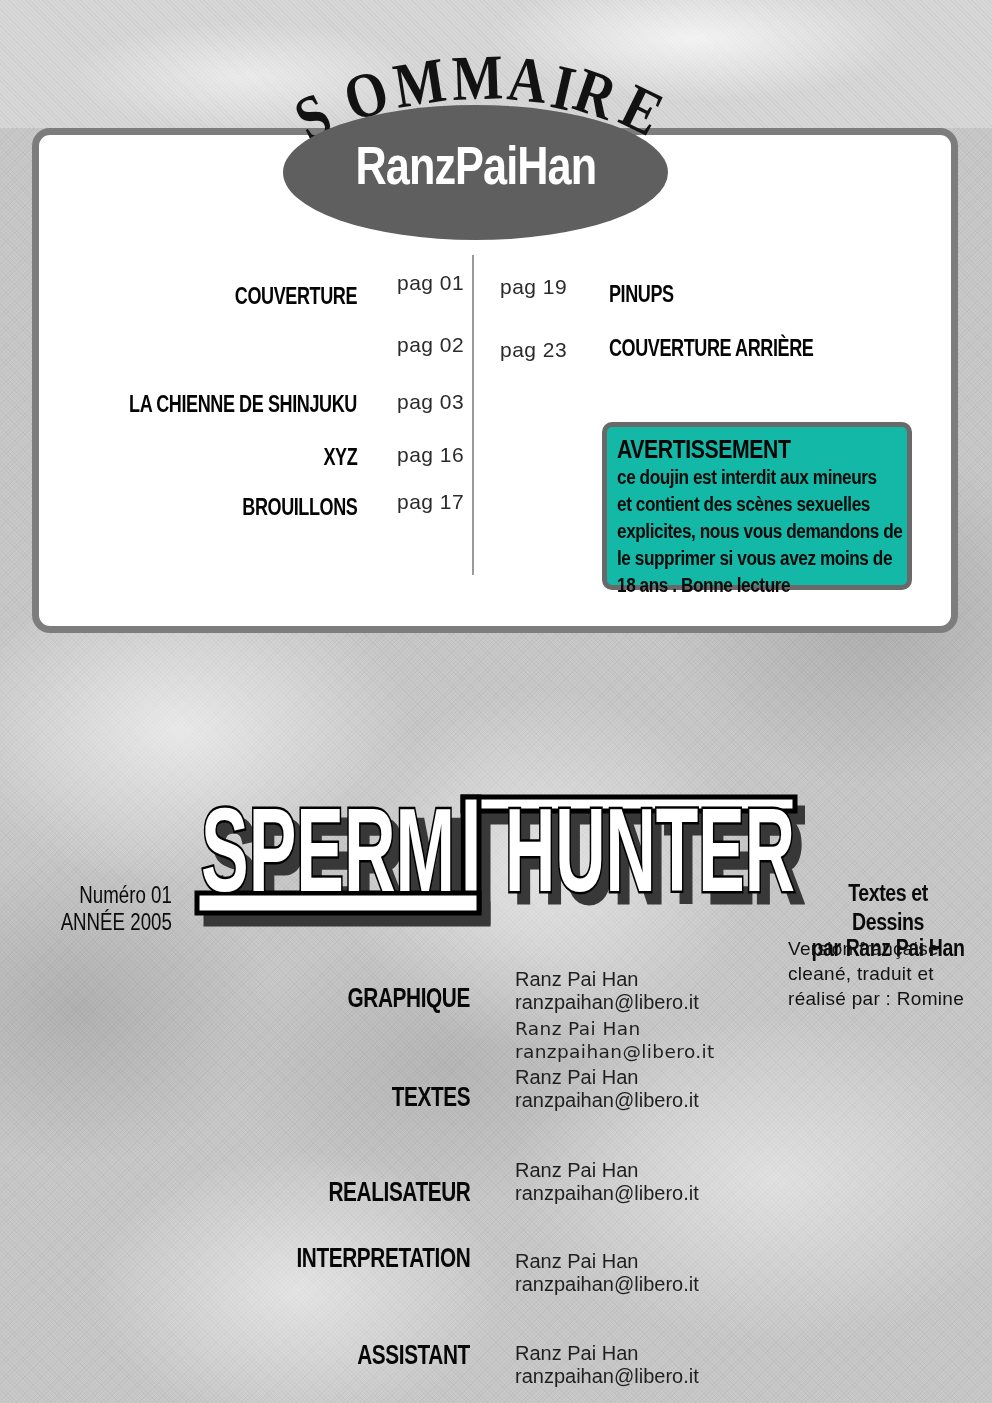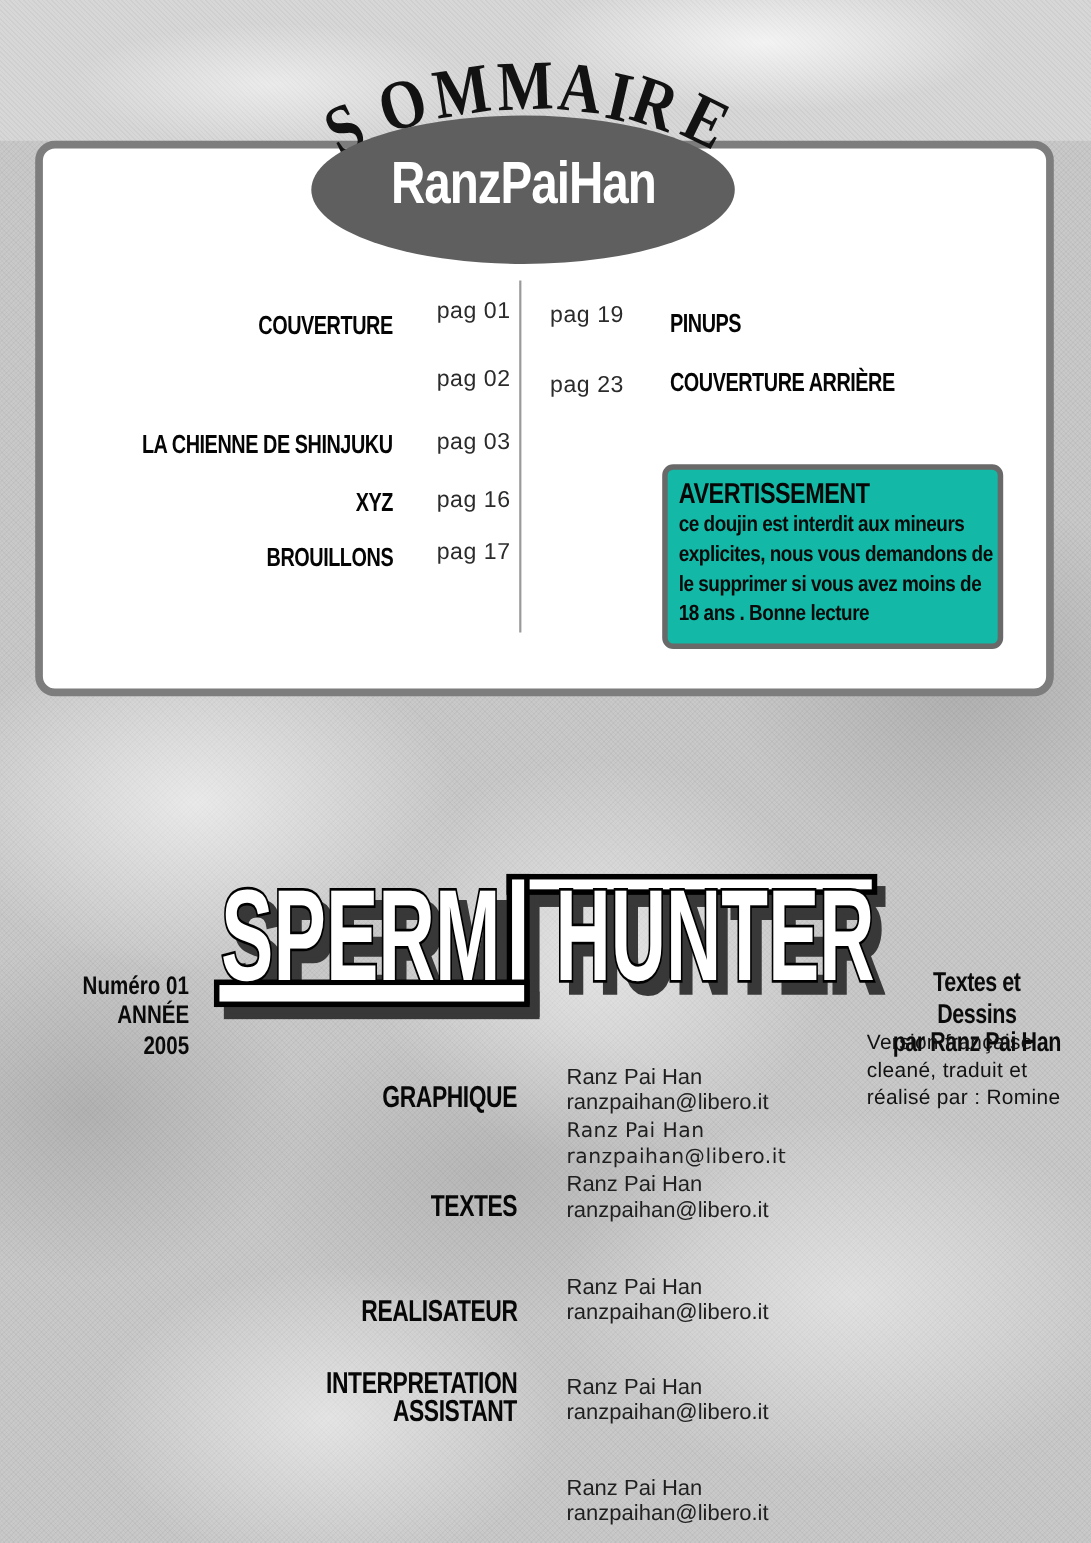--- a/index.html
+++ b/index.html
@@ -69,34 +69,34 @@
   .ellipse{
     position:absolute;left:283px;top:105px;width:385px;height:135px;z-index:4;
     background:#5f5f5f;border-radius:50%;text-align:center;
   }
   .ellipse .badge{
     display:inline-block;margin-top:33px;color:#ffffff;font-weight:bold;font-size:47px;
     transform:scale(.92,1.15);letter-spacing:-1px;
   }
   
   .issue{position:absolute;left:40px;top:882px;width:132px;text-align:right;
-    font-weight:bold;font-size:22px;line-height:27px;color:#0a0a0a;}
+    font-weight:normal;font-size:22px;line-height:27px;color:#0a0a0a;}
   .issue .cond{display:inline-block;transform:scaleX(.85) scaleY(1.05);transform-origin:100% 50%;}
   .logo{position:absolute;left:193px;top:791px;z-index:2;}
   .byline{position:absolute;left:798px;top:880px;width:180px;text-align:center;
     font-weight:bold;font-size:23px;line-height:27px;color:#0a0a0a;}
   .byline .cond{display:inline-block;transform:scaleX(.85) scaleY(1.08);transform-origin:center;letter-spacing:-.5px;}
   .version{position:absolute;left:788px;top:936px;width:190px;text-align:left;
     font-family:Liberation Sans, sans-serif;font-size:19px;line-height:25px;color:#121212;letter-spacing:.3px;}
   .credit-role{position:absolute;right:522px;white-space:nowrap;
     font-weight:bold;font-size:26px;color:#070707;}
   .credit-role .cond{display:inline-block;transform:scaleX(.8) scaleY(1.06);transform-origin:100% 50%;letter-spacing:-.5px;}
   .credit-val{position:absolute;left:515px;font-size:20px;line-height:23px;color:#1f1f1f;white-space:nowrap;}
   .credit-val.comic{font-family:"DejaVu Sans",sans-serif;font-size:18.5px;letter-spacing:.4px;}
-  .cr1{top:982px}.cr3{top:1081px}.cr4{top:1176px}.cr5{top:1242px}.cr6{top:1267px}
+  .cr1{top:982px}.cr3{top:1081px}.cr4{top:1176px}.cr5{top:1242px}.cr6{top:1339px}
   .cv1{top:968px}.cv2{top:1017px}.cv3{top:1066px}.cv4{top:1159px}.cv5{top:1250px}.cv6{top:1342px}
 </style>
 </head>
 <body>
 
 <div class="page">
 
   <div class="top-band"></div>
 
   <div class="arch">
@@ -124,20 +124,21 @@
     <div class="toc-page tp5">pag 17</div>
 
     <div class="toc-page-r rp1">pag 19</div>
     <div class="toc-label-r rl1"><span class="cond">PINUPS</span></div>
     <div class="toc-page-r rp2">pag 23</div>
     <div class="toc-label-r rl2"><span class="cond">COUVERTURE ARRIÈRE</span></div>
 
     <div class="notice">
       <div class="notice-title"><span class="cond">AVERTISSEMENT</span></div>
       <div class="notice-line"><span class="cond"> ce doujin est interdit aux mineurs</span></div>
+      <div class="notice-line"><span class="cond">et contient des scènes sexuelles</span></div>
       <div class="notice-line"><span class="cond">explicites, nous vous demandons de</span></div>
       <div class="notice-line"><span class="cond"> le supprimer si vous avez moins de</span></div>
       <div class="notice-line"><span class="cond">18  ans . Bonne lecture</span></div>
     </div>
   </div>
 
   <div class="ellipse">
     <span class="badge">RanzPaiHan</span>
   </div>
 

